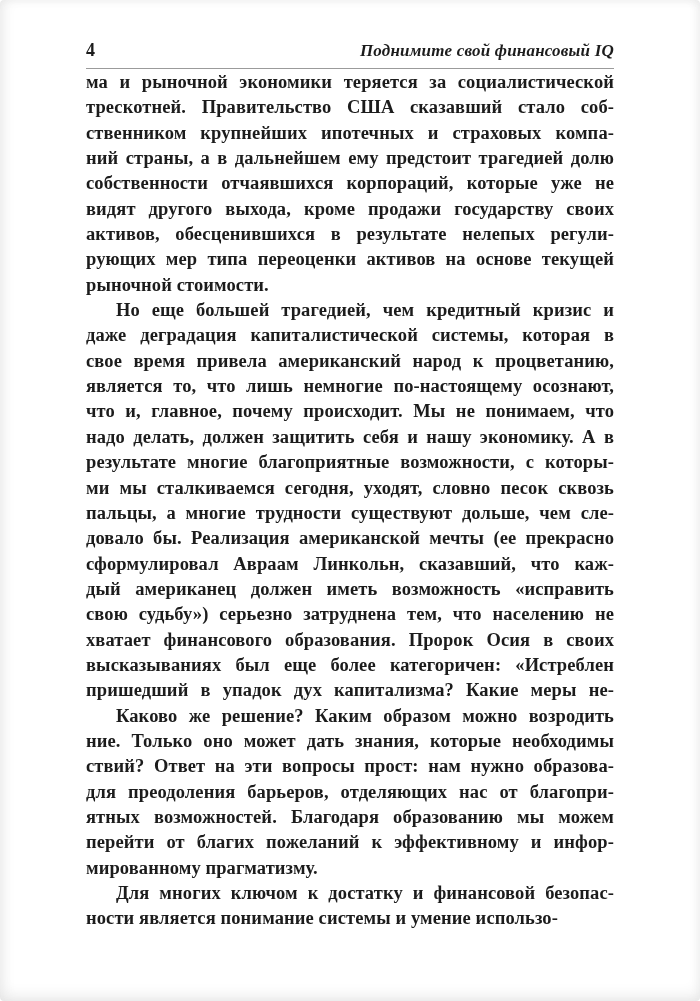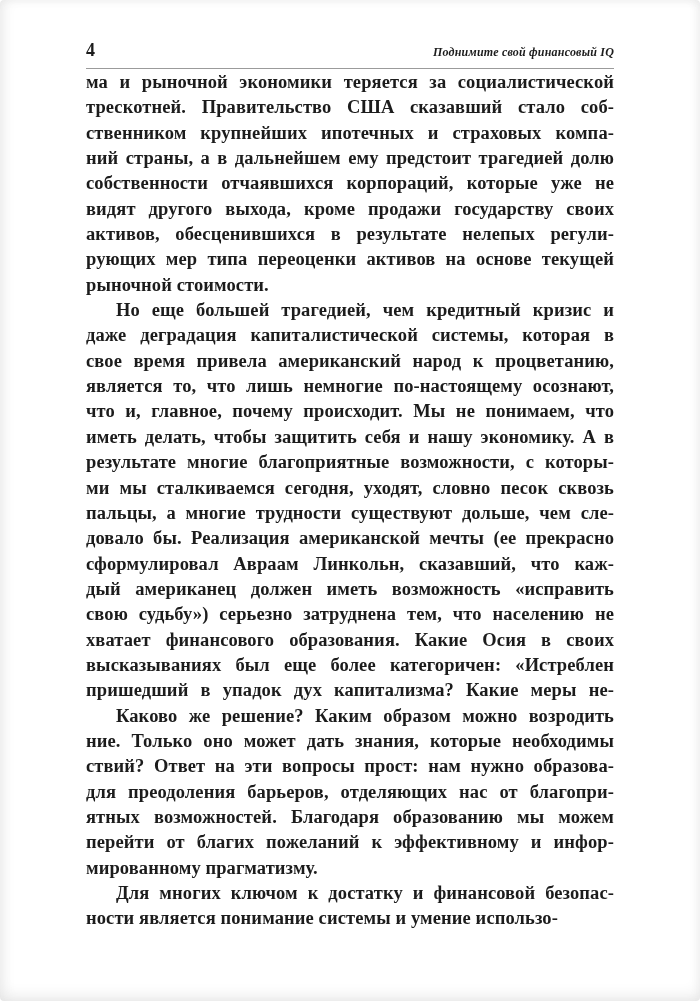--- a/index.html
+++ b/index.html
@@ -32,21 +32,21 @@
     align-items: baseline;
     padding-bottom: 7px;
     border-bottom: 1px solid #9b9b9b;
     font-weight: 700;
   }
   .page-number {
     font-size: 18px;
     font-style: normal;
   }
   .running-title {
-    font-size: 12px;
+    font-size: 17px;
     font-style: italic;
     letter-spacing: 0.2px;
   }
   .page-body {
     margin-top: 1px;
     font-size: 18.5px;
     font-weight: 600;
     line-height: 25.35px;
     letter-spacing: 0.1px;
   }
@@ -86,29 +86,29 @@
           <div class="line">активов, обесценившихся в результате нелепых регули-</div>
           <div class="line">рующих мер типа переоценки активов на основе текущей</div>
           <div class="line line-last">рыночной стоимости.</div>
         </div>
         <div class="paragraph">
           <div class="line line-indent">Но еще большей трагедией, чем кредитный кризис и</div>
           <div class="line">даже деградация капиталистической системы, которая в</div>
           <div class="line">свое время привела американский народ к процветанию,</div>
           <div class="line">является то, что лишь немногие по-настоящему осознают,</div>
           <div class="line">что и, главное, почему происходит. Мы не понимаем, что</div>
-          <div class="line">иметь делать, чтобы защитить себя и нашу экономику. А в</div>
+          <div class="line">надо делать, должен защитить себя и нашу экономику. А в</div>
           <div class="line">результате многие благоприятные возможности, с которы-</div>
           <div class="line">ми мы сталкиваемся сегодня, уходят, словно песок сквозь</div>
           <div class="line">пальцы, а многие трудности существуют дольше, чем сле-</div>
           <div class="line">довало бы. Реализация американской мечты (ее прекрасно</div>
           <div class="line">сформулировал Авраам Линкольн, сказавший, что каж-</div>
           <div class="line">дый американец должен иметь возможность «исправить</div>
           <div class="line">свою судьбу») серьезно затруднена тем, что населению не</div>
-          <div class="line">хватает финансового образования. Какие Осия в своих</div>
+          <div class="line">хватает финансового образования. Пророк Осия в своих</div>
           <div class="line">высказываниях был еще более категоричен: «Истреблен</div>
         </div>
         <div class="paragraph">
           <div class="line">пришедший в упадок дух капитализма? Какие меры не-</div>
           <div class="line line-indent">Каково же решение? Каким образом можно возродить</div>
           <div class="line">ние. Только оно может дать знания, которые необходимы</div>
           <div class="line">ствий? Ответ на эти вопросы прост: нам нужно образова-</div>
           <div class="line">для преодоления барьеров, отделяющих нас от благопри-</div>
           <div class="line">ятных возможностей. Благодаря образованию мы можем</div>
           <div class="line">перейти от благих пожеланий к эффективному и инфор-</div>

